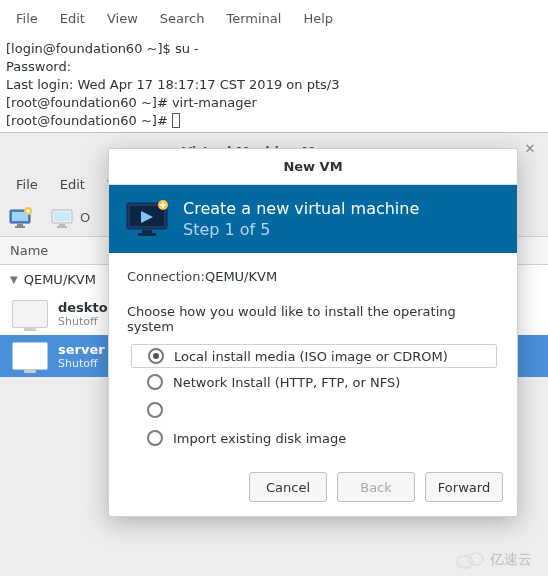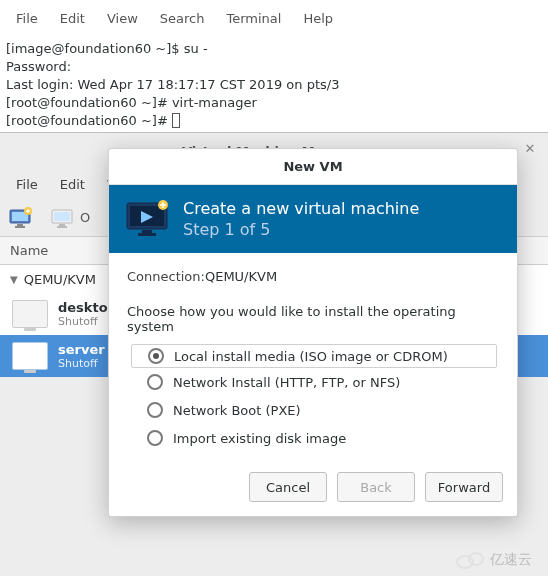--- a/index.html
+++ b/index.html
@@ -59,21 +59,21 @@
 
 <div class="menubar">
   <div class="mi">File</div>
   <div class="mi">Edit</div>
   <div class="mi">View</div>
   <div class="mi">Search</div>
   <div class="mi">Terminal</div>
   <div class="mi">Help</div>
 </div>
 
-<div class="terminal"><span>[image@foundation60 ~]$ su -</span>
+<div class="terminal"><span>[login@foundation60 ~]$ su -</span>
 <span>Password:</span>
 <span>Last login: Wed Apr 17 18:17:17 CST 2019 on pts/3</span>
 <span>[root@foundation60 ~]# virt-manager</span>
 <span>[root@foundation60 ~]# </span><span class="cursor"></span></div>
 
 <div class="vmm">
   <div class="vmm-titlebar">
     <span class="vmm-title">Virtual Machine Manager</span>
     <div class="vmm-close">✕</div>
   </div>
@@ -158,21 +158,20 @@
     <div class="optrow highlight pill">
       <span class="radio checked"></span>
       <span>Local install media (ISO image or CDROM)</span>
     </div>
     <div class="optrow">
       <span class="radio"></span>
       <span>Network Install (HTTP, FTP, or NFS)</span>
     </div>
     <div class="optrow">
       <span class="radio"></span>
-      <span>Network Boot (PXE)</span>
     </div>
     <div class="optrow">
       <span class="radio"></span>
       <span>Import existing disk image</span>
     </div>
   </div>
   <div class="wiz-footer">
     <div class="btn">Cancel</div>
     <div class="btn disabled">Back</div>
     <div class="btn">Forward</div>

